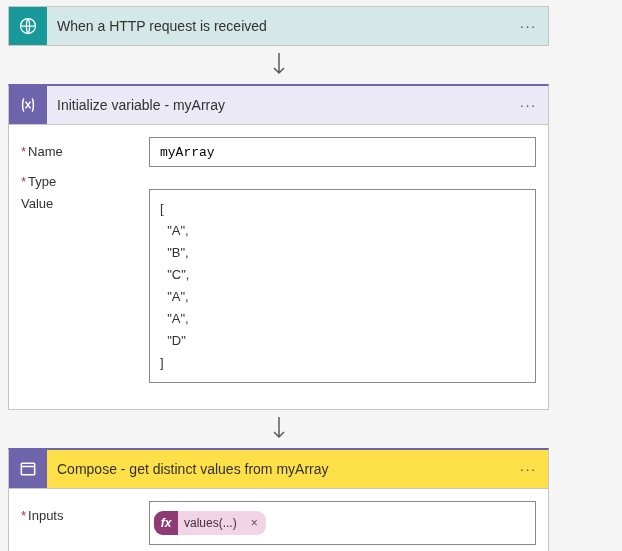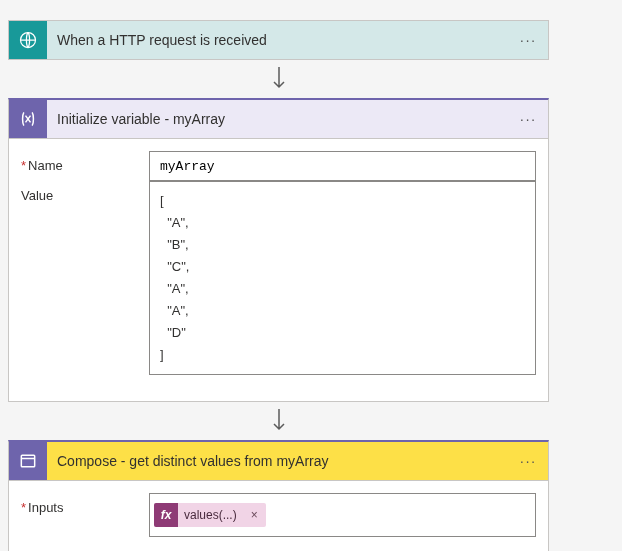--- a/index.html
+++ b/index.html
@@ -1,16 +1,16 @@
 <!DOCTYPE html>
 <html><head>
 <meta charset="utf-8">
 <style>
 html,body{margin:0;padding:0;font-family:"Segoe UI",-apple-system,sans-serif;font-size:13px;background:#f5f5f5;color:#323130}
-.canvas{width:557px;height:551px;background:#f5f5f5;padding:20px 8px;box-sizing:border-box}
+.canvas{width:557px;height:551px;background:#f5f5f5;padding:6px 8px;box-sizing:border-box}
 .card{background:#fff;border:1px solid #c8c6c4;box-sizing:border-box}
 .head{display:flex;align-items:center;height:38px;padding-right:8px}
 .icon{width:38px;height:38px;display:flex;align-items:center;justify-content:center;color:#fff;flex:0 0 auto}
 .title{flex:1;padding-left:10px;font-size:14px;color:#323130}
 .menu{width:24px;text-align:center;color:#555;letter-spacing:1px;cursor:pointer;font-size:14px}
 .trigger .head{background:#d4e8e8}
 .trigger .icon{background:#189999}
 .variable{border-top:2px solid #6e64ac}
 .variable .head{background:#ece9f6;border-bottom:1px solid #c8c6c4}
 .variable .icon{background:#6e64ac}
@@ -21,21 +21,21 @@
 .row{display:flex;}
 .row:last-child{margin-bottom:16px}
 .label{width:128px;flex:0 0 auto;padding-top:7px;font-size:13px}
 .req::before{content:"*";color:#c63030;margin-right:2px}
 .control{flex:1}
 input.text{width:100%;height:30px;box-sizing:border-box;border:1px solid #8a8886;padding:0 10px;font-family:Liberation Mono, monospace;font-size:13px;outline:none}
 .select{width:100%;height:30px;box-sizing:border-box;border:1px solid #8a8886;padding:0 10px;display:flex;align-items:center;justify-content:space-between;background:#fff;cursor:pointer}
 .select .chev{color:#555}
 .code{width:100%;box-sizing:border-box;border:1px solid #8a8886;padding:8px 10px;font-family:inherit;font-size:13px;line-height:22px;white-space:pre;min-height:170px;background:#fff}
 .token-box{border:1px solid #8a8886;padding:4px;min-height:34px;display:flex;align-items:center}
-.token{display:inline-flex;align-items:center;background:#f1d4e6;height:24px;border-radius:2px;overflow:hidden;font-size:12px}
+.token{display:inline-flex;align-items:center;background:#f1d4e6;height:24px;border-radius:9px;overflow:hidden;font-size:12px}
 .token .fx{background:#8e3a75;color:#fff;width:24px;height:24px;display:flex;align-items:center;justify-content:center;font-style:italic;font-weight:600}
 .token .txt{padding:0 6px;color:#4a2b3e}
 .token .x{padding:0 8px;color:#6a4a5a;cursor:pointer}
 .arrow{display:flex;justify-content:center;margin:6px 0 6px 0}
 svg.globe{width:20px;height:20px}
 svg.var{width:20px;height:20px}
 svg.comp{width:20px;height:20px}
 svg.arr{width:18px;height:26px}
 </style>
 </head>
@@ -73,20 +73,21 @@
       <div class="menu">···</div>
     </div>
     <div class="body">
       <div class="row">
         <div class="label req">Name</div>
         <div class="control">
           <input class="text" value="myArray" style="">
         </div>
       </div>
       <div class="row">
+        <div class="label req">Type</div>
       </div>
       <div class="row">
         <div class="label">Value</div>
         <div class="control">
           <div class="code">[
   "A",
   "B",
   "C",
   "A",
   "A",

